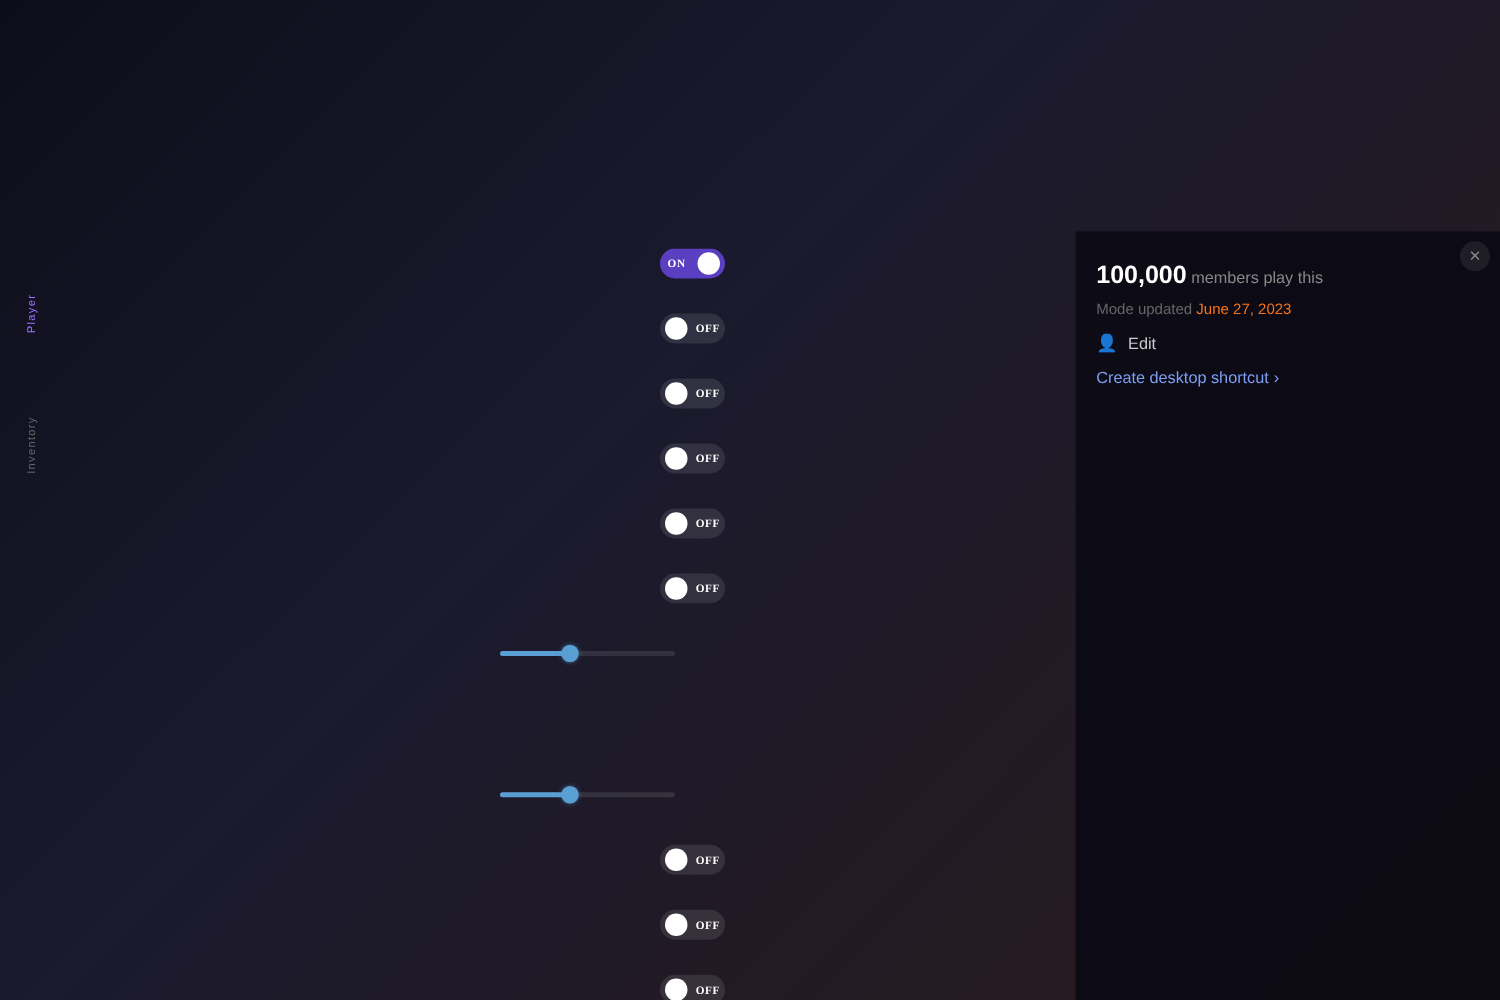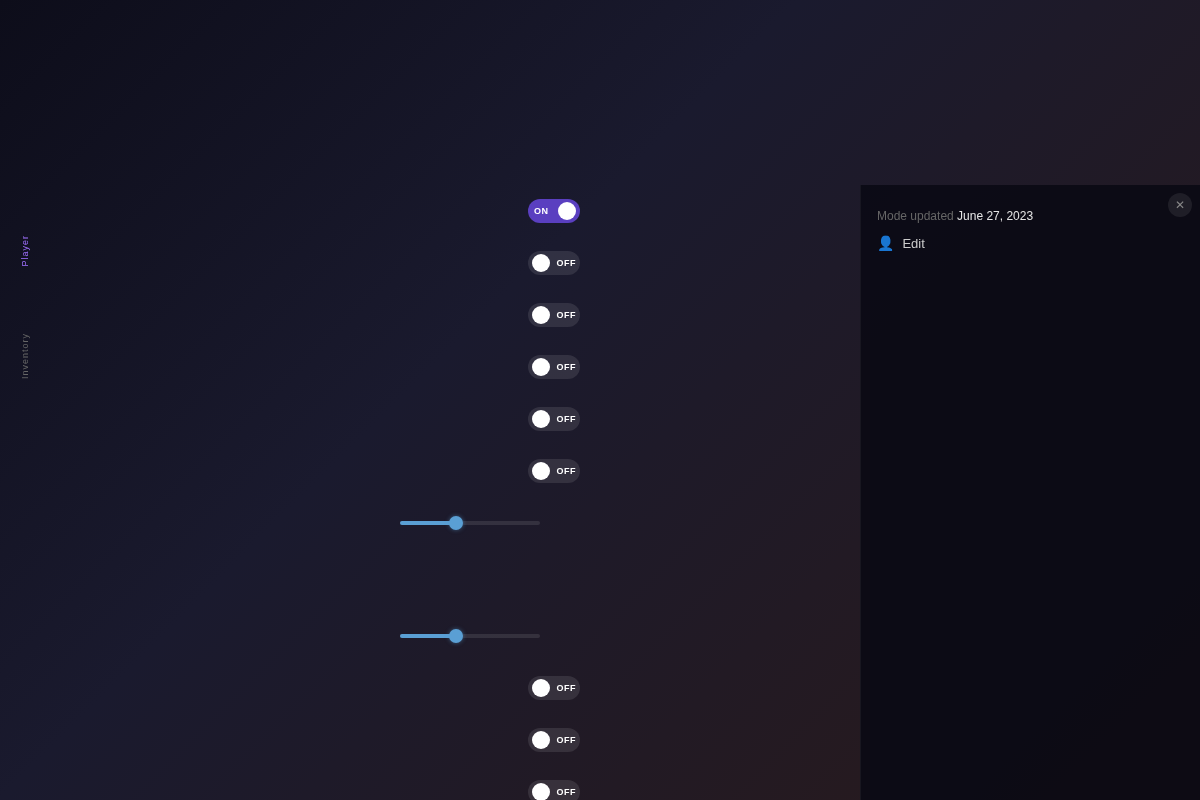--- a/index.html
+++ b/index.html
@@ -405,20 +405,21 @@
       align-items: center;
       justify-content: center;
       font-size: 9px;
       color: #888;
     }
 
     .mod-control {
       display: flex;
       align-items: center;
       gap: 12px;
+      font-family: Liberation Serif, serif;
     }
 
     
     .toggle {
       width: 52px;
       height: 24px;
       border-radius: 12px;
       display: flex;
       align-items: center;
       padding: 2px 4px;
@@ -619,21 +620,21 @@
       font-size: 13px;
     }
 
     .updated-row {
       margin-top: 8px;
       font-size: 12px;
       color: #666;
     }
 
     .updated-date {
-      color: #e5e5e5;
+      color: #f97316;
       font-weight: 500;
       text-align: right;
     }
 
     .shortcut-link {
       display: flex;
       align-items: center;
       gap: 4px;
       margin-top: 12px;
       color: #7c9ff5;
@@ -991,24 +992,33 @@
       </div>
         <div class="shortcut-row">
         <span class="shortcut-action">Increase</span>
         <span class="key-badge">ALT</span>
           <span class="key-badge">NUMPAD 2</span>
       </div>
       </div>
 
     <div class="info-panel">
       <div class="close-info">✕</div>
+      <div style="margin-top:8px;">
+        <span class="members-count">100,000</span>
+        <span class="members-text"> </span>
+        <span class="members-text">members play this</span>
+      </div>
       <div class="updated-row">
         <span>Mode updated</span>
         <span> </span>
         <span class="updated-date">June 27, 2023</span>
       </div>
       <div class="creator-row">
         <span class="creator-icon">👤</span>
         <span class="creator-name">Edit</span>
       </div>
+      <div class="shortcut-link">
+        <span>Create desktop shortcut</span>
+        <span>›</span>
+      </div>
     </div>
   </div>
 </div>
 
 </body></html>

